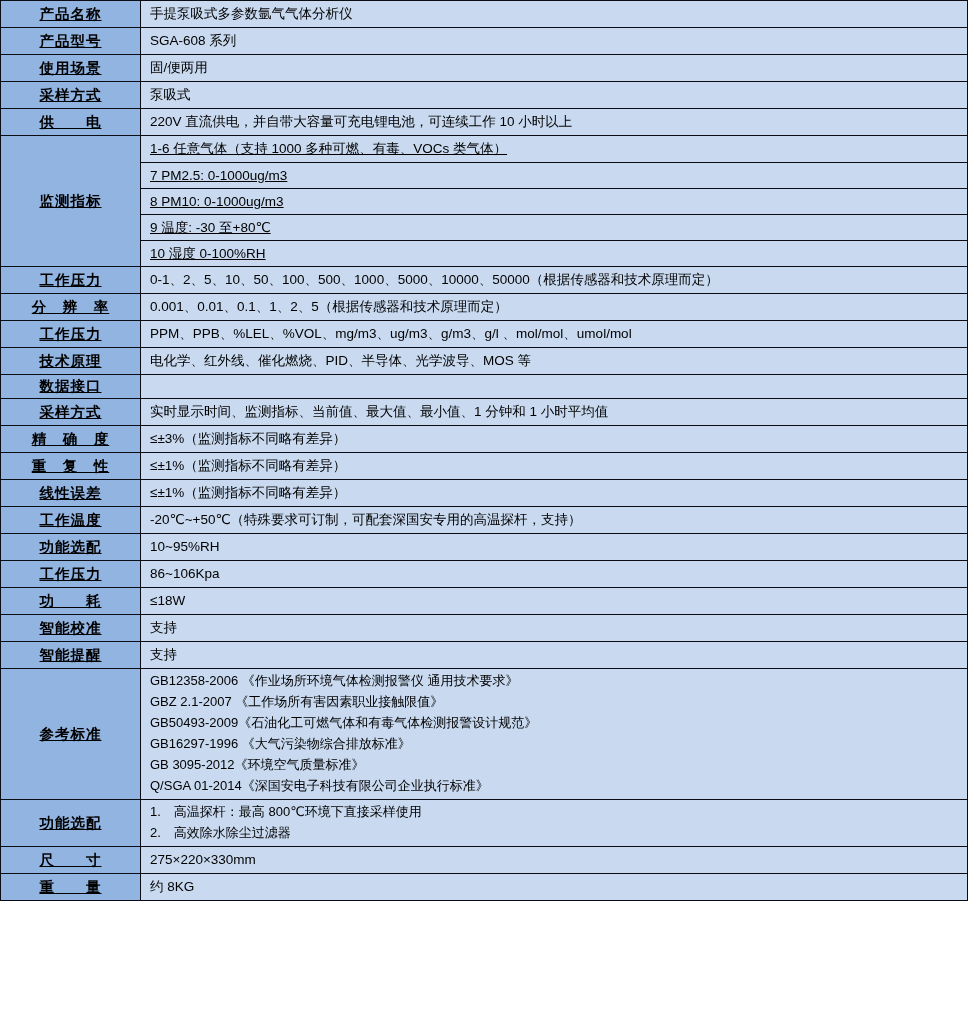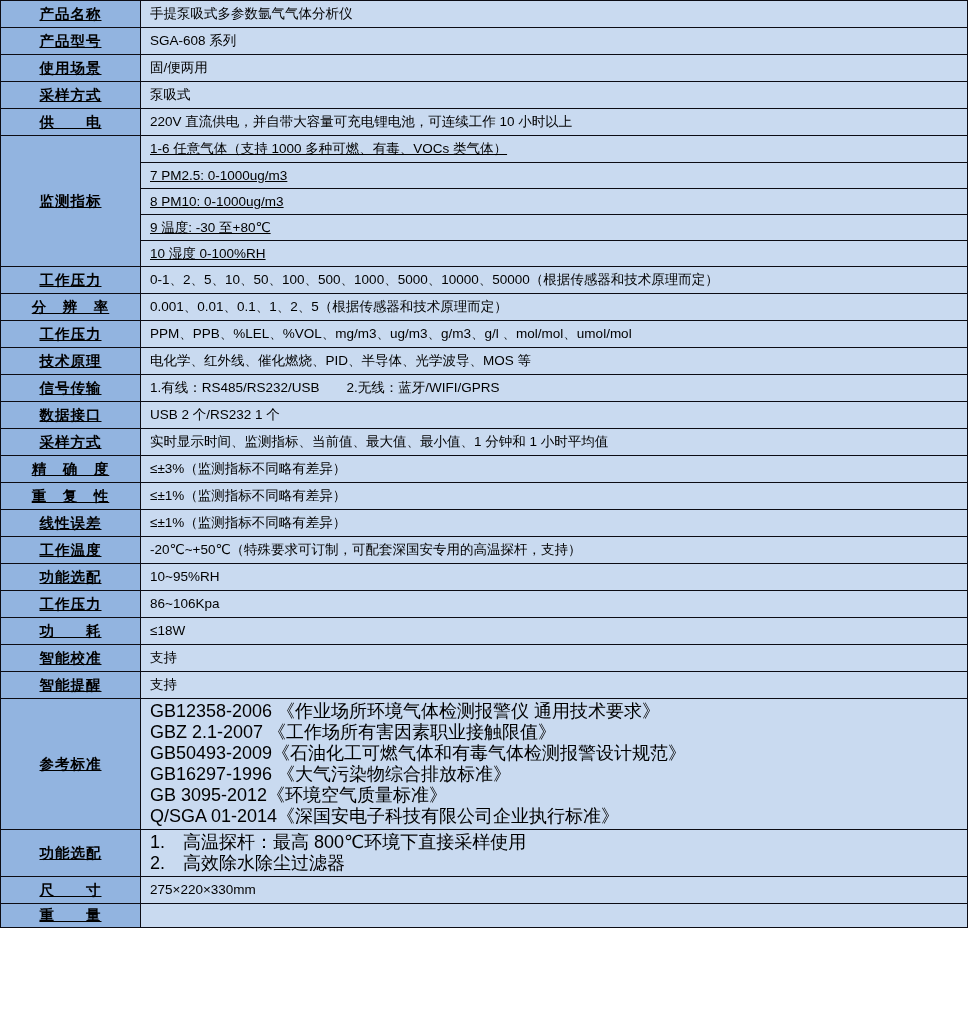--- a/index.html
+++ b/index.html
@@ -46,21 +46,21 @@
     padding-right: 6px;
     font-size: 13.5px;
     white-space: pre-wrap;
     line-height: 1.15;
   }
   
   .row.divided .line { height: 26px; min-height: 26px; text-decoration: underline; }
   .row.divided .line + .line { border-top: 1px solid var(--border, #0c0c14); }
   
   .row.tight .value { padding: 2px 0; }
-  .row.tight .line { min-height: 21px; font-size: 18px; }
+  .row.tight .line { min-height: 21px; font-size: 13px; }
 </style>
 </head>
 <body>
 
 <div class="spec-table" title="产品规格表">
   <div class="row">
     <div class="cell label">产品名称</div>
     <div class="cell value">
         <div class="line">手提泵吸式多参数氩气气体分析仪</div>
       </div>
@@ -126,32 +126,23 @@
       </div>
   </div>
 
   <div class="row">
     <div class="cell label">技术原理</div>
     <div class="cell value">
         <div class="line">电化学、红外线、催化燃烧、PID、半导体、光学波导、MOS 等</div>
       </div>
   </div>
 
-  <div class="row">
-    <div class="cell label">信号传输</div>
-    <div class="cell value">
-        <div class="line">1.有线：RS485/RS232/USB　　2.无线：蓝牙/WIFI/GPRS</div>
-      </div>
-  </div>
 
   <div class="row">
     <div class="cell label">数据接口</div>
-    <div class="cell value">
-        <div class="line">USB 2 个/RS232 1 个</div>
-      </div>
   </div>
 
 
   <div class="row">
     <div class="cell label">采样方式</div>
     <div class="cell value">
         <div class="line">实时显示时间、监测指标、当前值、最大值、最小值、1 分钟和 1 小时平均值</div>
       </div>
   </div>
 
@@ -242,14 +233,17 @@
 
   <div class="row">
     <div class="cell label">尺　　寸</div>
     <div class="cell value">
         <div class="line">275×220×330mm</div>
       </div>
   </div>
 
   <div class="row">
     <div class="cell label">重　　量</div>
+    <div class="cell value">
+        <div class="line">约 8KG</div>
+      </div>
   </div>
 </div>
 
 </body></html>

